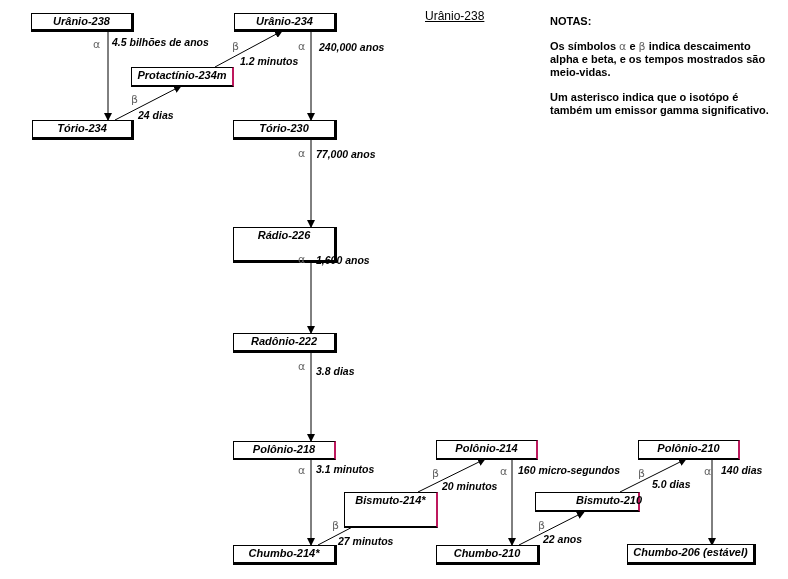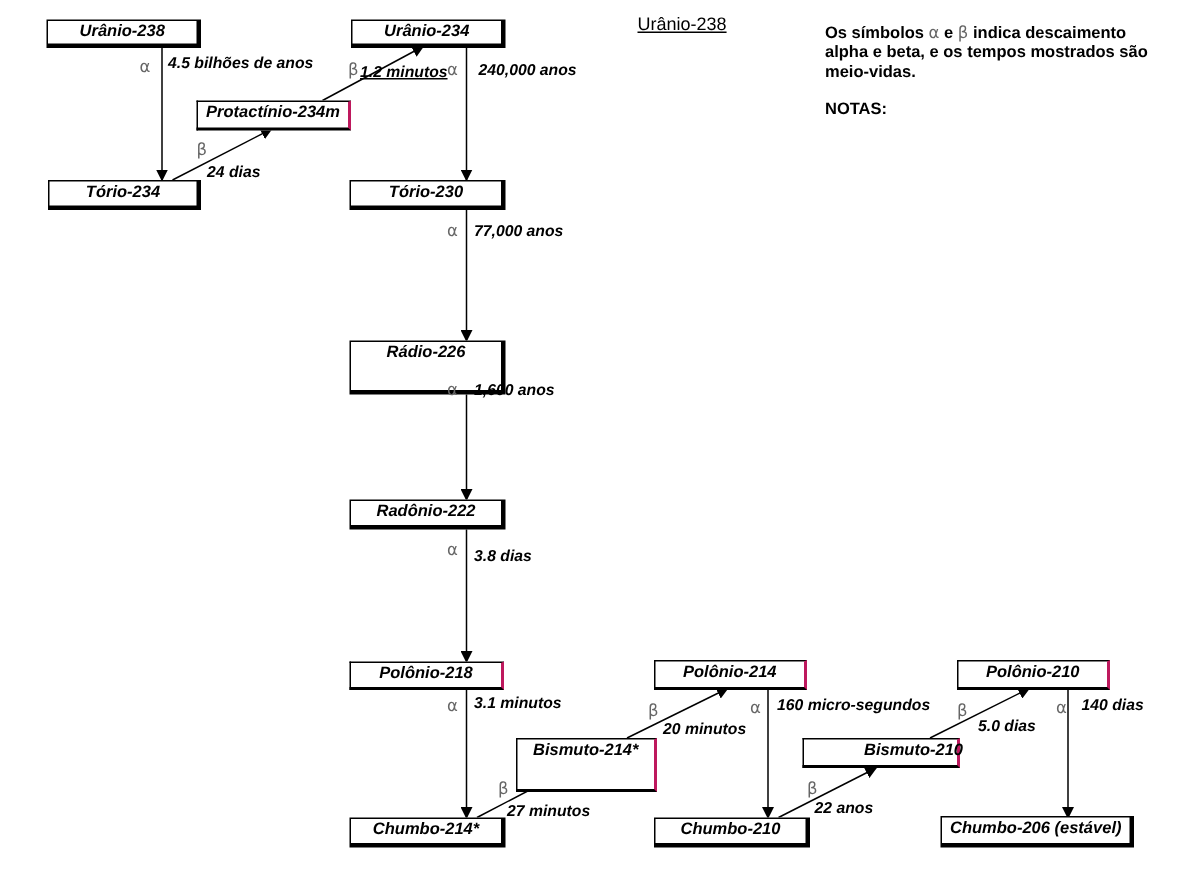--- a/index.html
+++ b/index.html
@@ -75,32 +75,33 @@
   <span class="sym" style="left:298px;top:464px;">α</span>
   <span class="sym" style="left:332px;top:519px;">β</span>
   <span class="sym" style="left:432px;top:467px;">β</span>
   <span class="sym" style="left:500px;top:465px;">α</span>
   <span class="sym" style="left:538px;top:519px;">β</span>
   <span class="sym" style="left:638px;top:467px;">β</span>
   <span class="sym" style="left:704px;top:465px;">α</span>
 
   <span class="lbl" style="left:112px;top:36px;">4.5 bilhões de anos</span>
   <span class="lbl" style="left:138px;top:109px;">24 dias</span>
-  <span class="lbl" style="left:240px;top:42px;text-decoration:underline;">1.2 minutos</span>
+  <span class="lbl" style="left:240px;top:55px;">1.2 minutos</span>
   <span class="lbl" style="left:319px;top:41px;">240,000 anos</span>
   <span class="lbl" style="left:316px;top:148px;">77,000 anos</span>
   <span class="lbl" style="left:316px;top:254px;">1,600 anos</span>
   <span class="lbl" style="left:316px;top:365px;">3.8 dias</span>
   <span class="lbl" style="left:316px;top:463px;">3.1 minutos</span>
   <span class="lbl" style="left:338px;top:535px;">27 minutos</span>
   <span class="lbl" style="left:442px;top:480px;">20 minutos</span>
   <span class="lbl" style="left:518px;top:464px;">160 micro-segundos</span>
   <span class="lbl" style="left:543px;top:533px;">22 anos</span>
   <span class="lbl" style="left:652px;top:478px;">5.0 dias</span>
   <span class="lbl" style="left:721px;top:464px;">140 dias</span>
 
   <span id="title">Urânio-238</span>
 
   <div id="notes">
+    <p>NOTAS:</p>
     <p><span>Os símbolos </span><span class="g">α</span><span> e </span><span class="g">β</span><span> indica descaimento alpha e beta, e os tempos mostrados são meio-vidas.</span></p>
-    <p>NOTAS:</p>
+    <p>Um asterisco indica que o isotópo é também um emissor gamma significativo.</p>
   </div>
 </div>
 
 </body></html>

